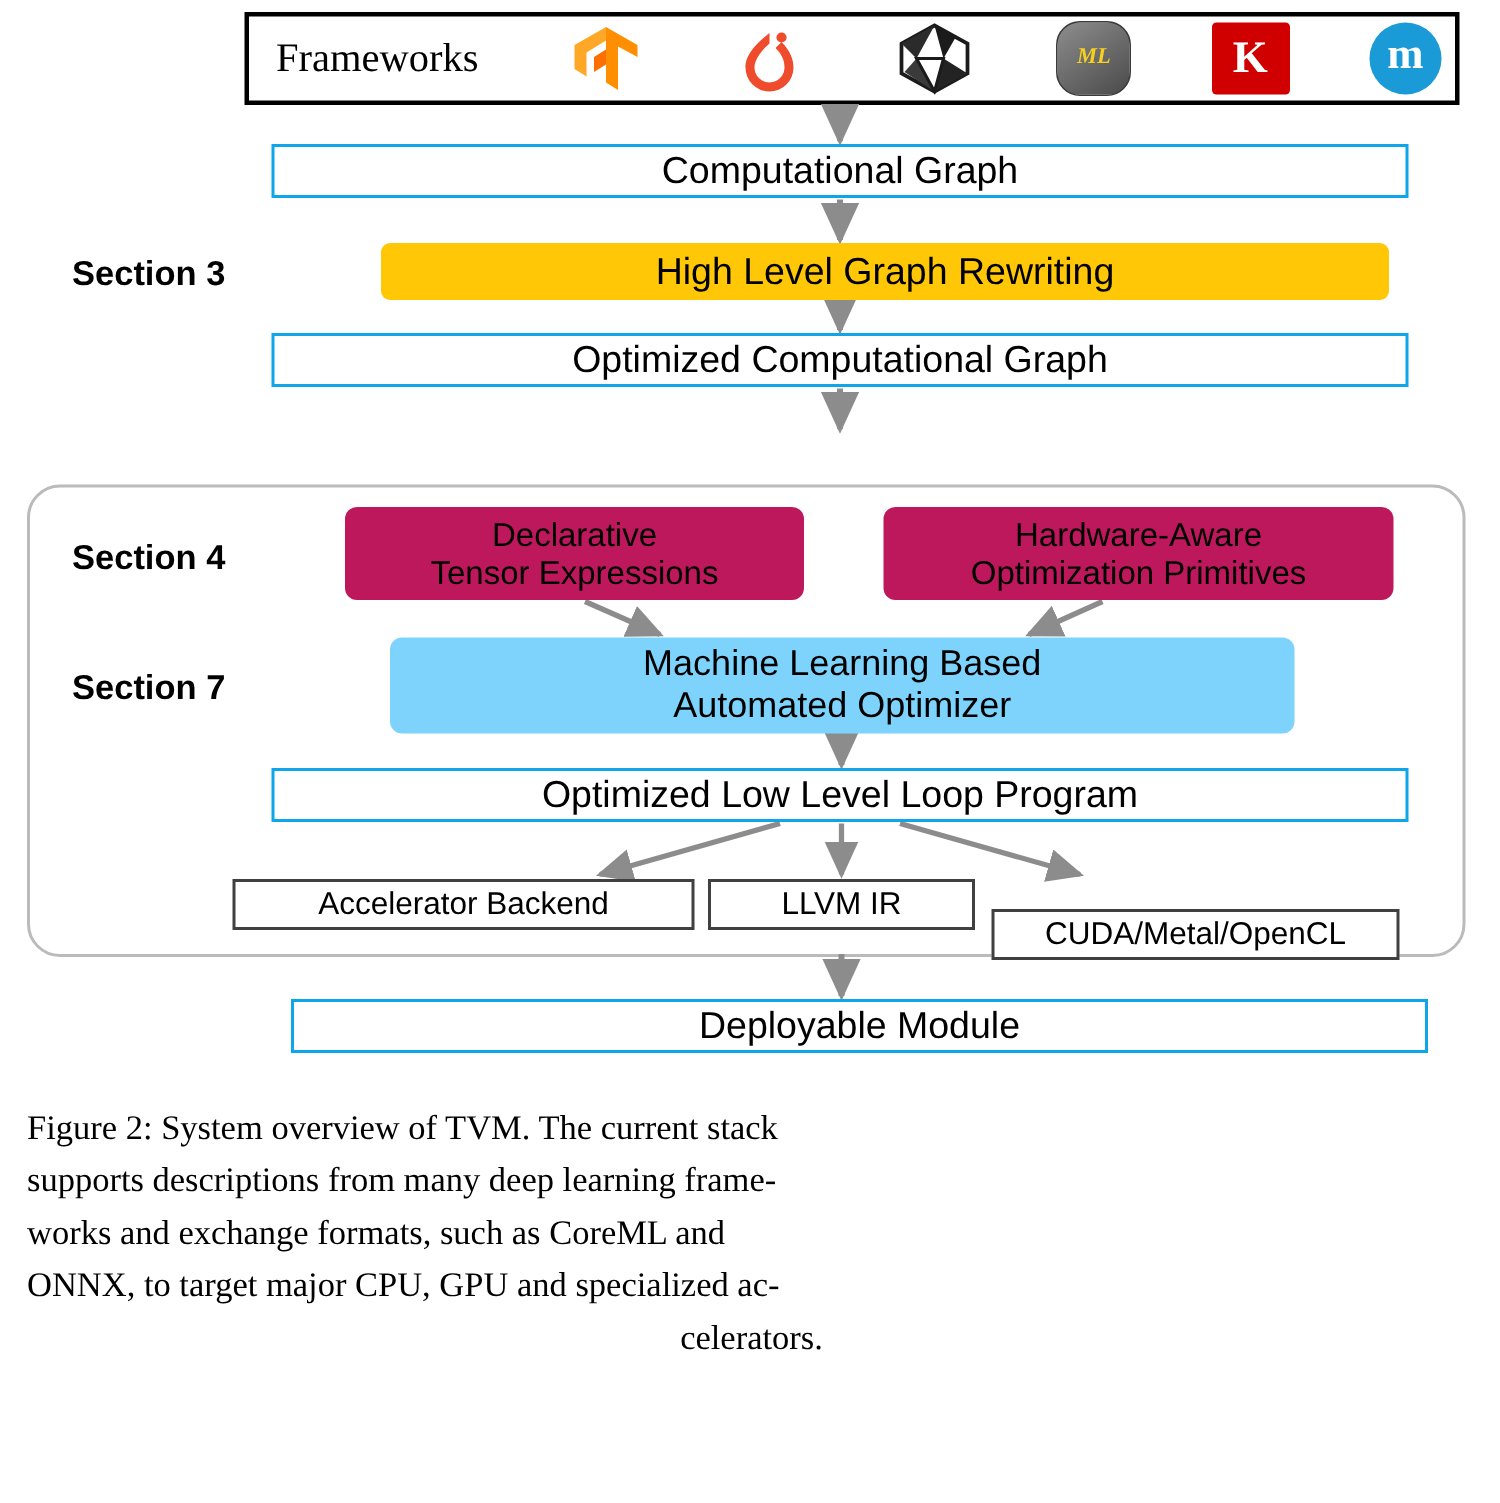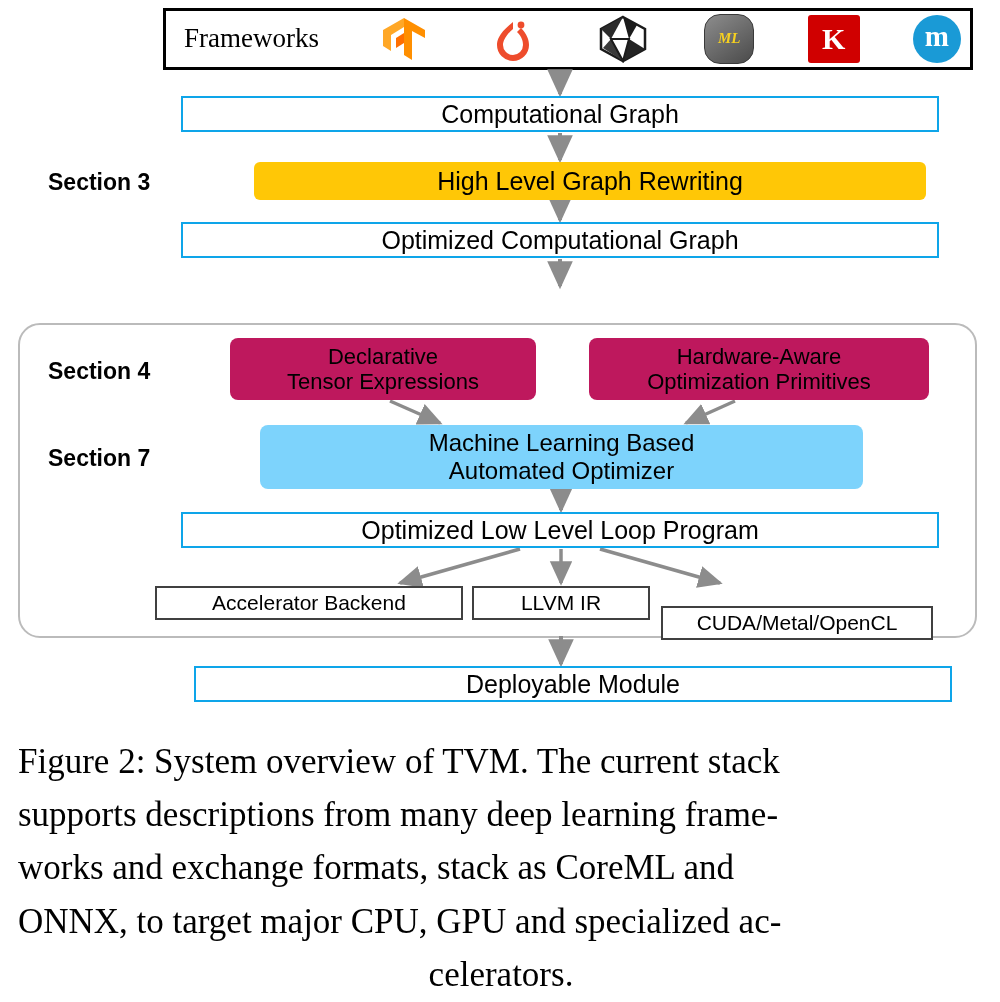--- a/index.html
+++ b/index.html
@@ -197,21 +197,21 @@
     pointer-events: none;
   }
 
   
   #caption {
     position: absolute;
     left: 18px;
     top: 735px;
     width: 966px;
     font-family: "Liberation Serif", serif;
-    font-size: 35px;
+    font-size: 23px;
     line-height: 1.52;
     text-align: justify;
     text-justify: inter-word;
   }
   #caption .last-line { text-align: center; }
 </style>
 </head>
 <body>
 
 <div id="figure">
@@ -323,16 +323,16 @@
   <div class="box backend-box llvm-ir">LLVM IR</div>
   <div class="box backend-box cuda-metal">CUDA/Metal/OpenCL</div>
 
   <div class="box plain deployable">Deployable Module</div>
 
 </div>
 
 <div id="caption">
   <div style="white-space: nowrap;">Figure 2:  System overview of TVM. The current stack</div>
   <div style="white-space: nowrap;">supports descriptions from many deep learning frame-</div>
-  <div style="white-space: nowrap;">works and exchange formats, stack as CoreML and</div>
+  <div style="white-space: nowrap;">works and exchange formats, such as CoreML and</div>
   <div style="white-space: nowrap;">ONNX, to target major CPU, GPU and specialized ac-</div>
   <div class="last-line">celerators.</div>
 </div>
 
 </body></html>

